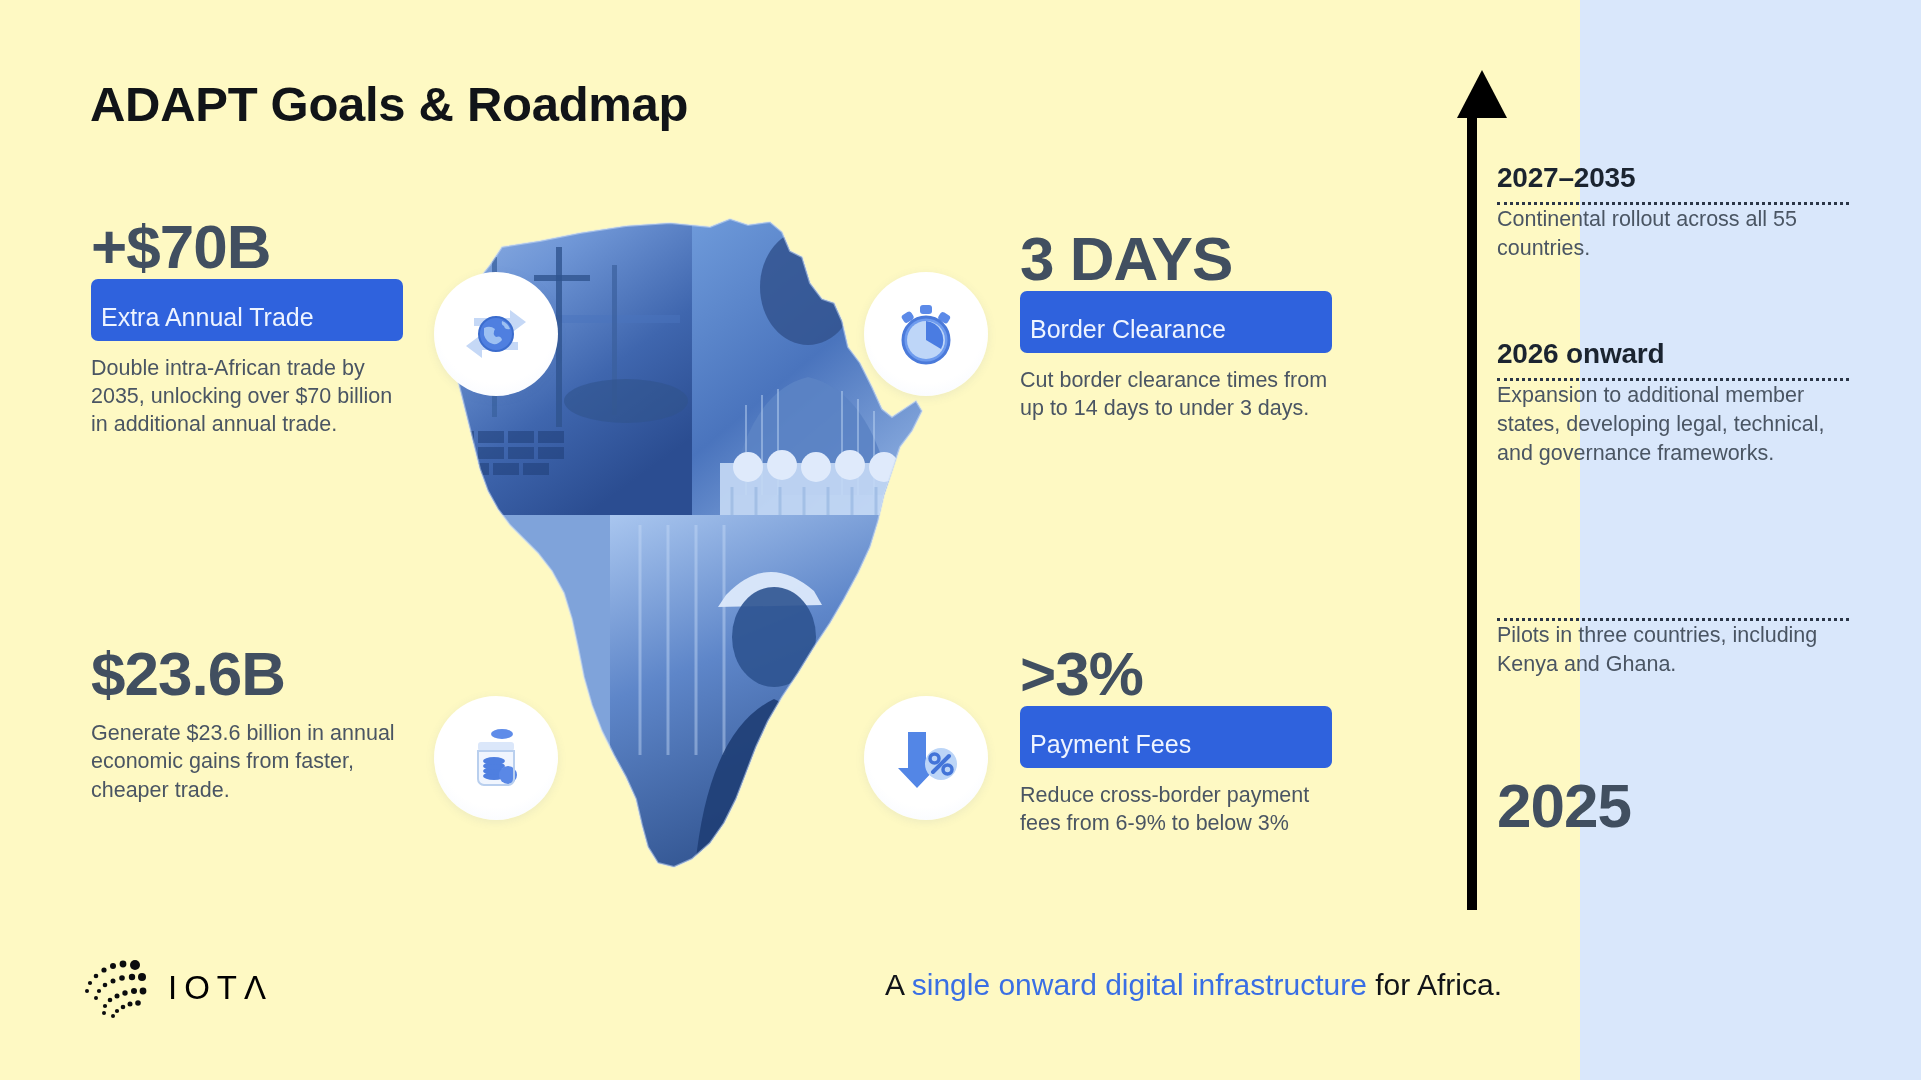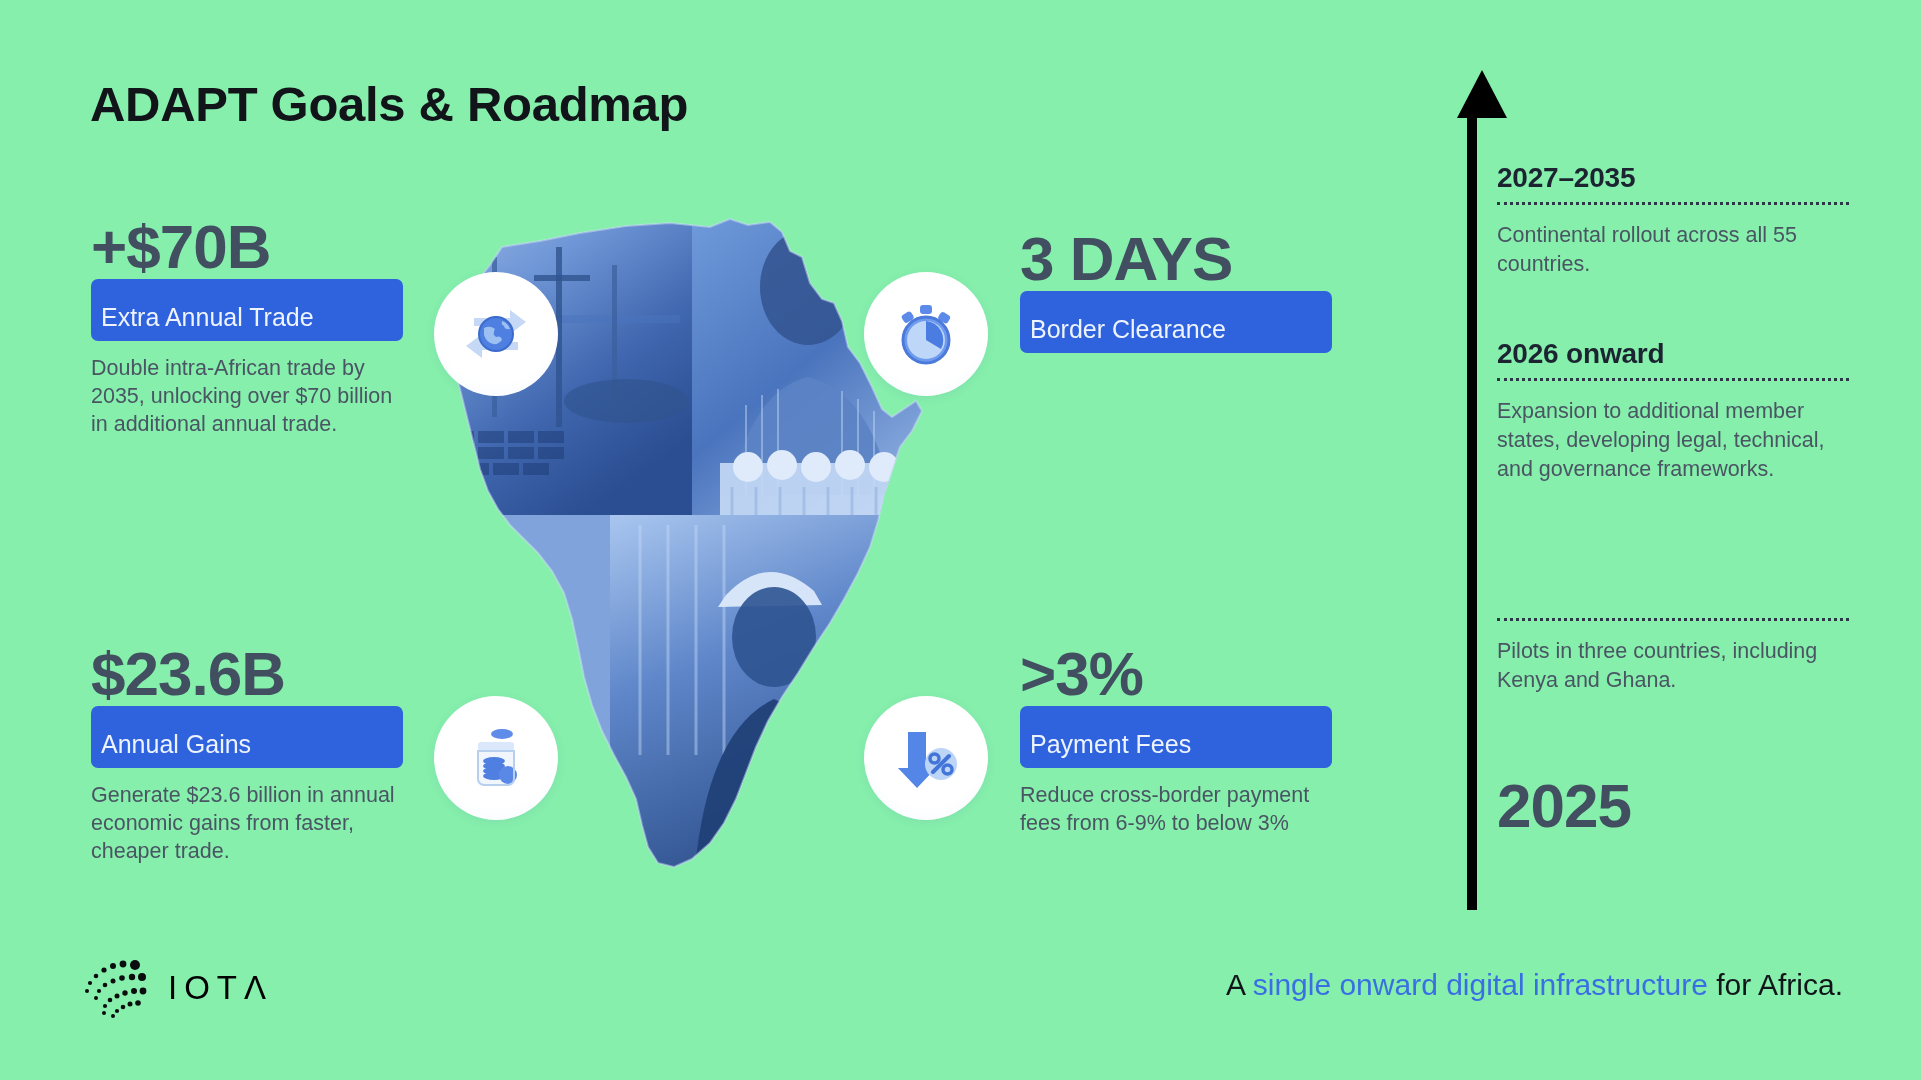--- a/index.html
+++ b/index.html
@@ -2,21 +2,21 @@
 <html><head>
 <meta charset="utf-8">
 <style>
   * { box-sizing: border-box; margin: 0; padding: 0; }
   html, body {
     width: 1921px; height: 1080px;
     background: #d9e7fb;
     font-family: "Liberation Sans", sans-serif;
     overflow: hidden;
   }
-  .page { position: relative; width: 1921px; height: 1080px; background: #86efac; text-decoration: underline; }
+  .page { position: relative; width: 1580px; height: 1080px; background: #fef9c3; text-decoration: underline; }
 
   
   .title {
     position: absolute; left: 90px; top: 76px;
     font-size: 49px; font-weight: 700; color: #111418;
     letter-spacing: -0.3px;
   }
 
   
   .stat { position: absolute; width: 312px; text-align: left; }
@@ -68,21 +68,21 @@
     border-right: 25px solid transparent;
     border-bottom: 48px solid #000;
   }
   .tl-item { position: absolute; left: 42px; width: 352px; }
   .tl-year {
     font-size: 28px; font-weight: 600; color: #1b2430; letter-spacing: -0.2px;
     padding-bottom: 8px;
   }
   .tl-rule { border-bottom: 3.5px dotted #2b3647; width: 100%; }
   .tl-text {
-    margin-top: 16px; font-size: 21.5px; color: #4a5563; line-height: 1.36;
+    margin-top: 0; font-size: 21.5px; color: #4a5563; line-height: 1.36;
   }
   #tl-2027 { top: 52px; }
   #tl-2026 { top: 228px; }
   #tl-2025 { top: 508px; }
   .tl-anchor {
     position: absolute; left: 42px; top: 660px;
     font-size: 62px; font-weight: 600; color: #414f60; letter-spacing: -1px;
   }
 
   
@@ -236,25 +236,25 @@
 
   <div class="stat" id="stat-trade">
     <div class="stat-value">+$70B</div>
     <div class="stat-badge">Extra Annual Trade</div>
     <div class="stat-desc">Double intra-African trade by 2035, unlocking over $70 billion in additional annual trade.</div>
   </div>
 
   <div class="stat" id="stat-border">
     <div class="stat-value">3 DAYS</div>
     <div class="stat-badge">Border Clearance</div>
+    <div class="stat-desc">Cut border clearance times from up to 14 days to under 3 days.</div>
   </div>
 
   <div class="stat" id="stat-gains">
     <div class="stat-value">$23.6B</div>
-    <div class="stat-badge">Annual Gains</div>
     <div class="stat-desc">Generate $23.6 billion in annual economic gains from faster, cheaper trade.</div>
   </div>
 
   <div class="stat" id="stat-fees">
     <div class="stat-value">&gt;3%</div>
     <div class="stat-badge">Payment Fees</div>
     <div class="stat-desc">Reduce cross-border payment fees from 6-9% to below 3%</div>
   </div>
 
   <div class="icon-circle" id="icon-trade">

